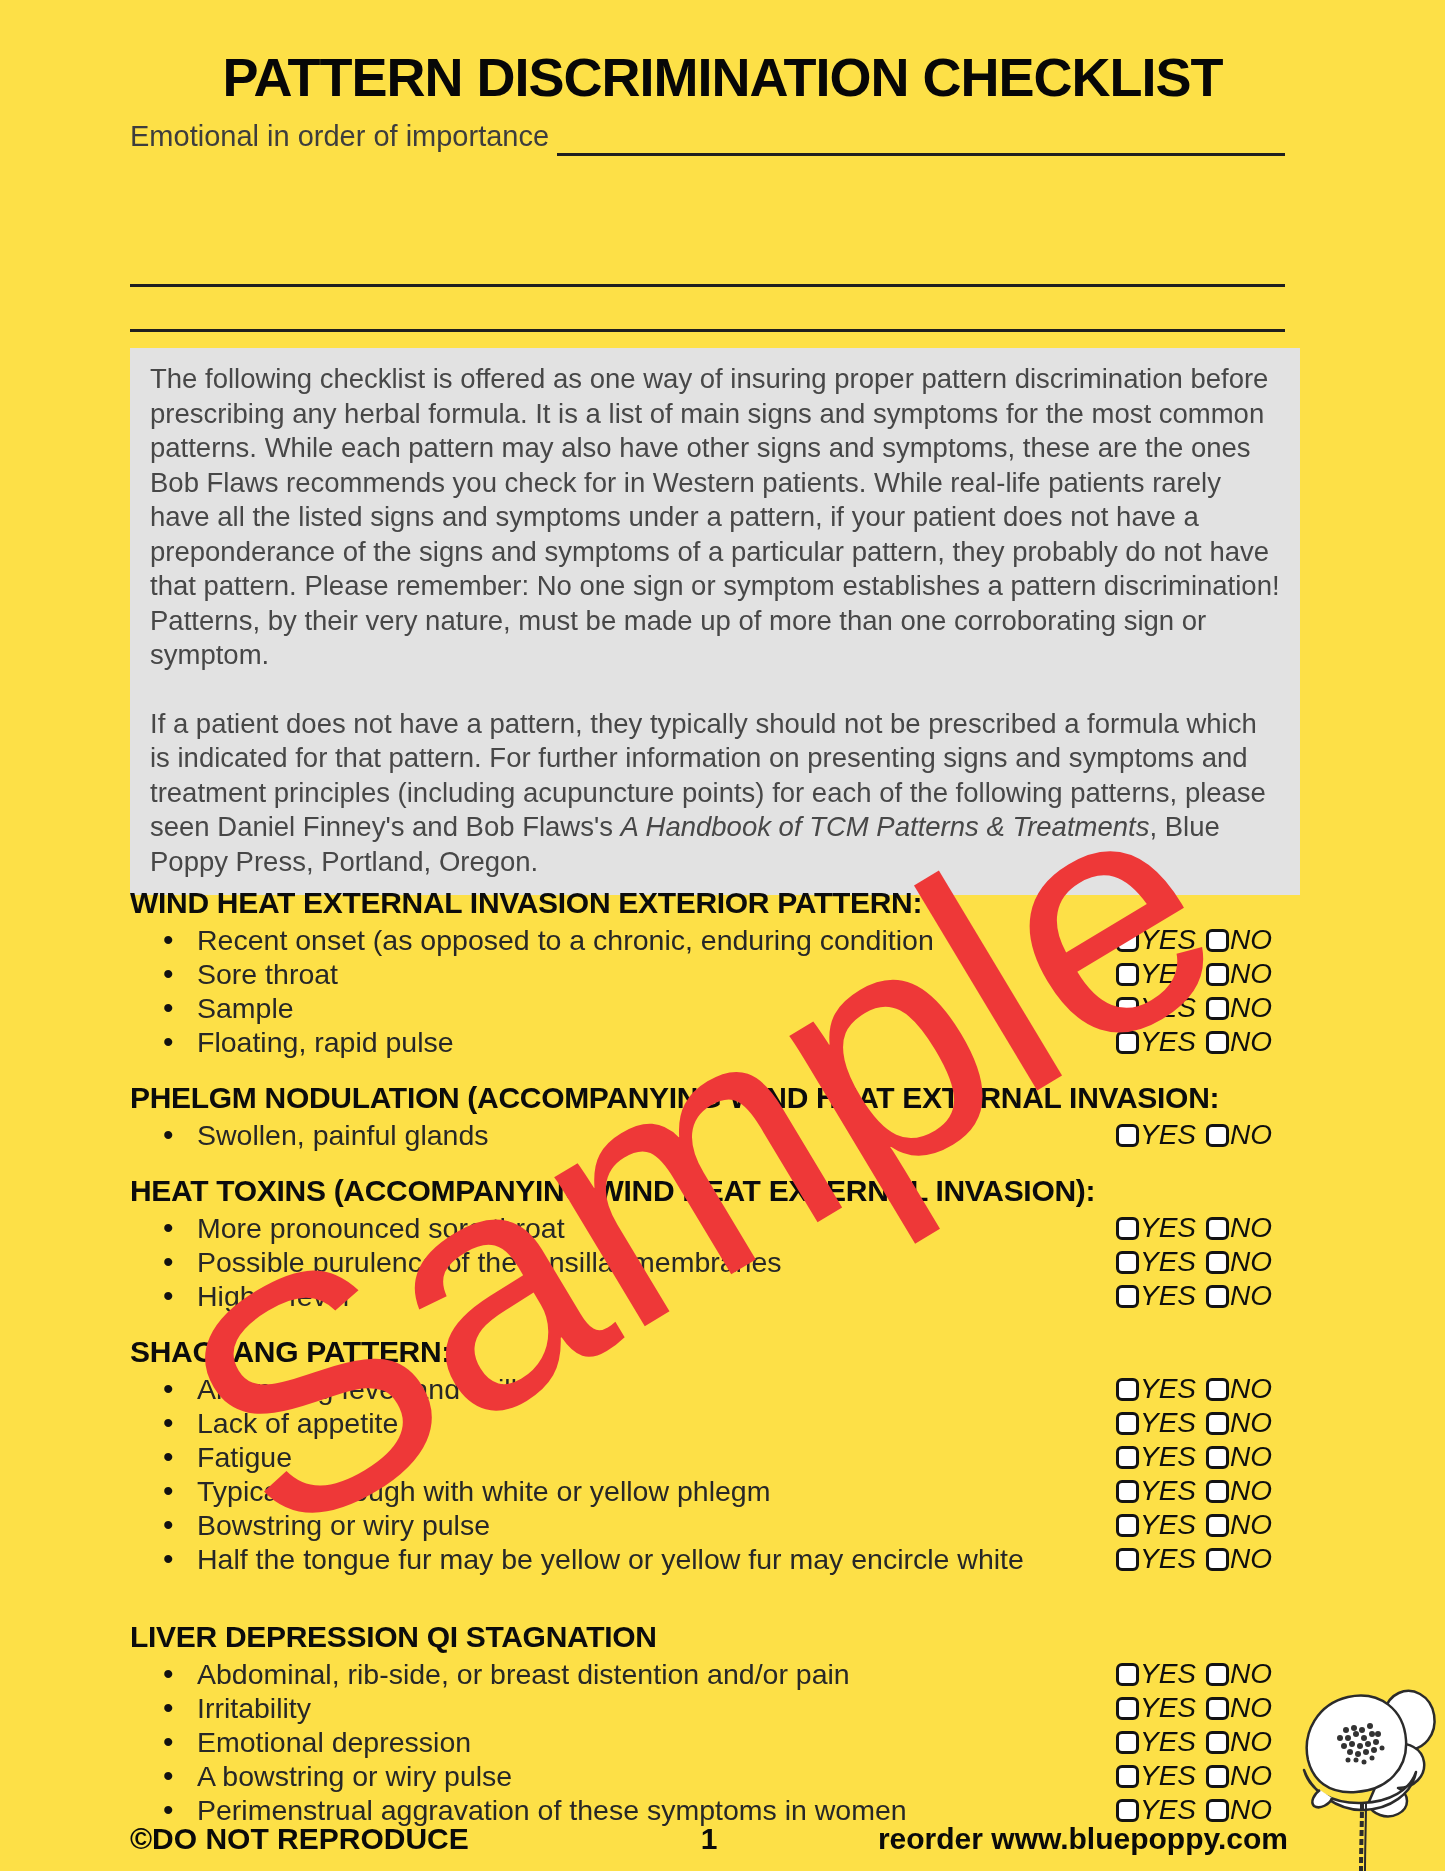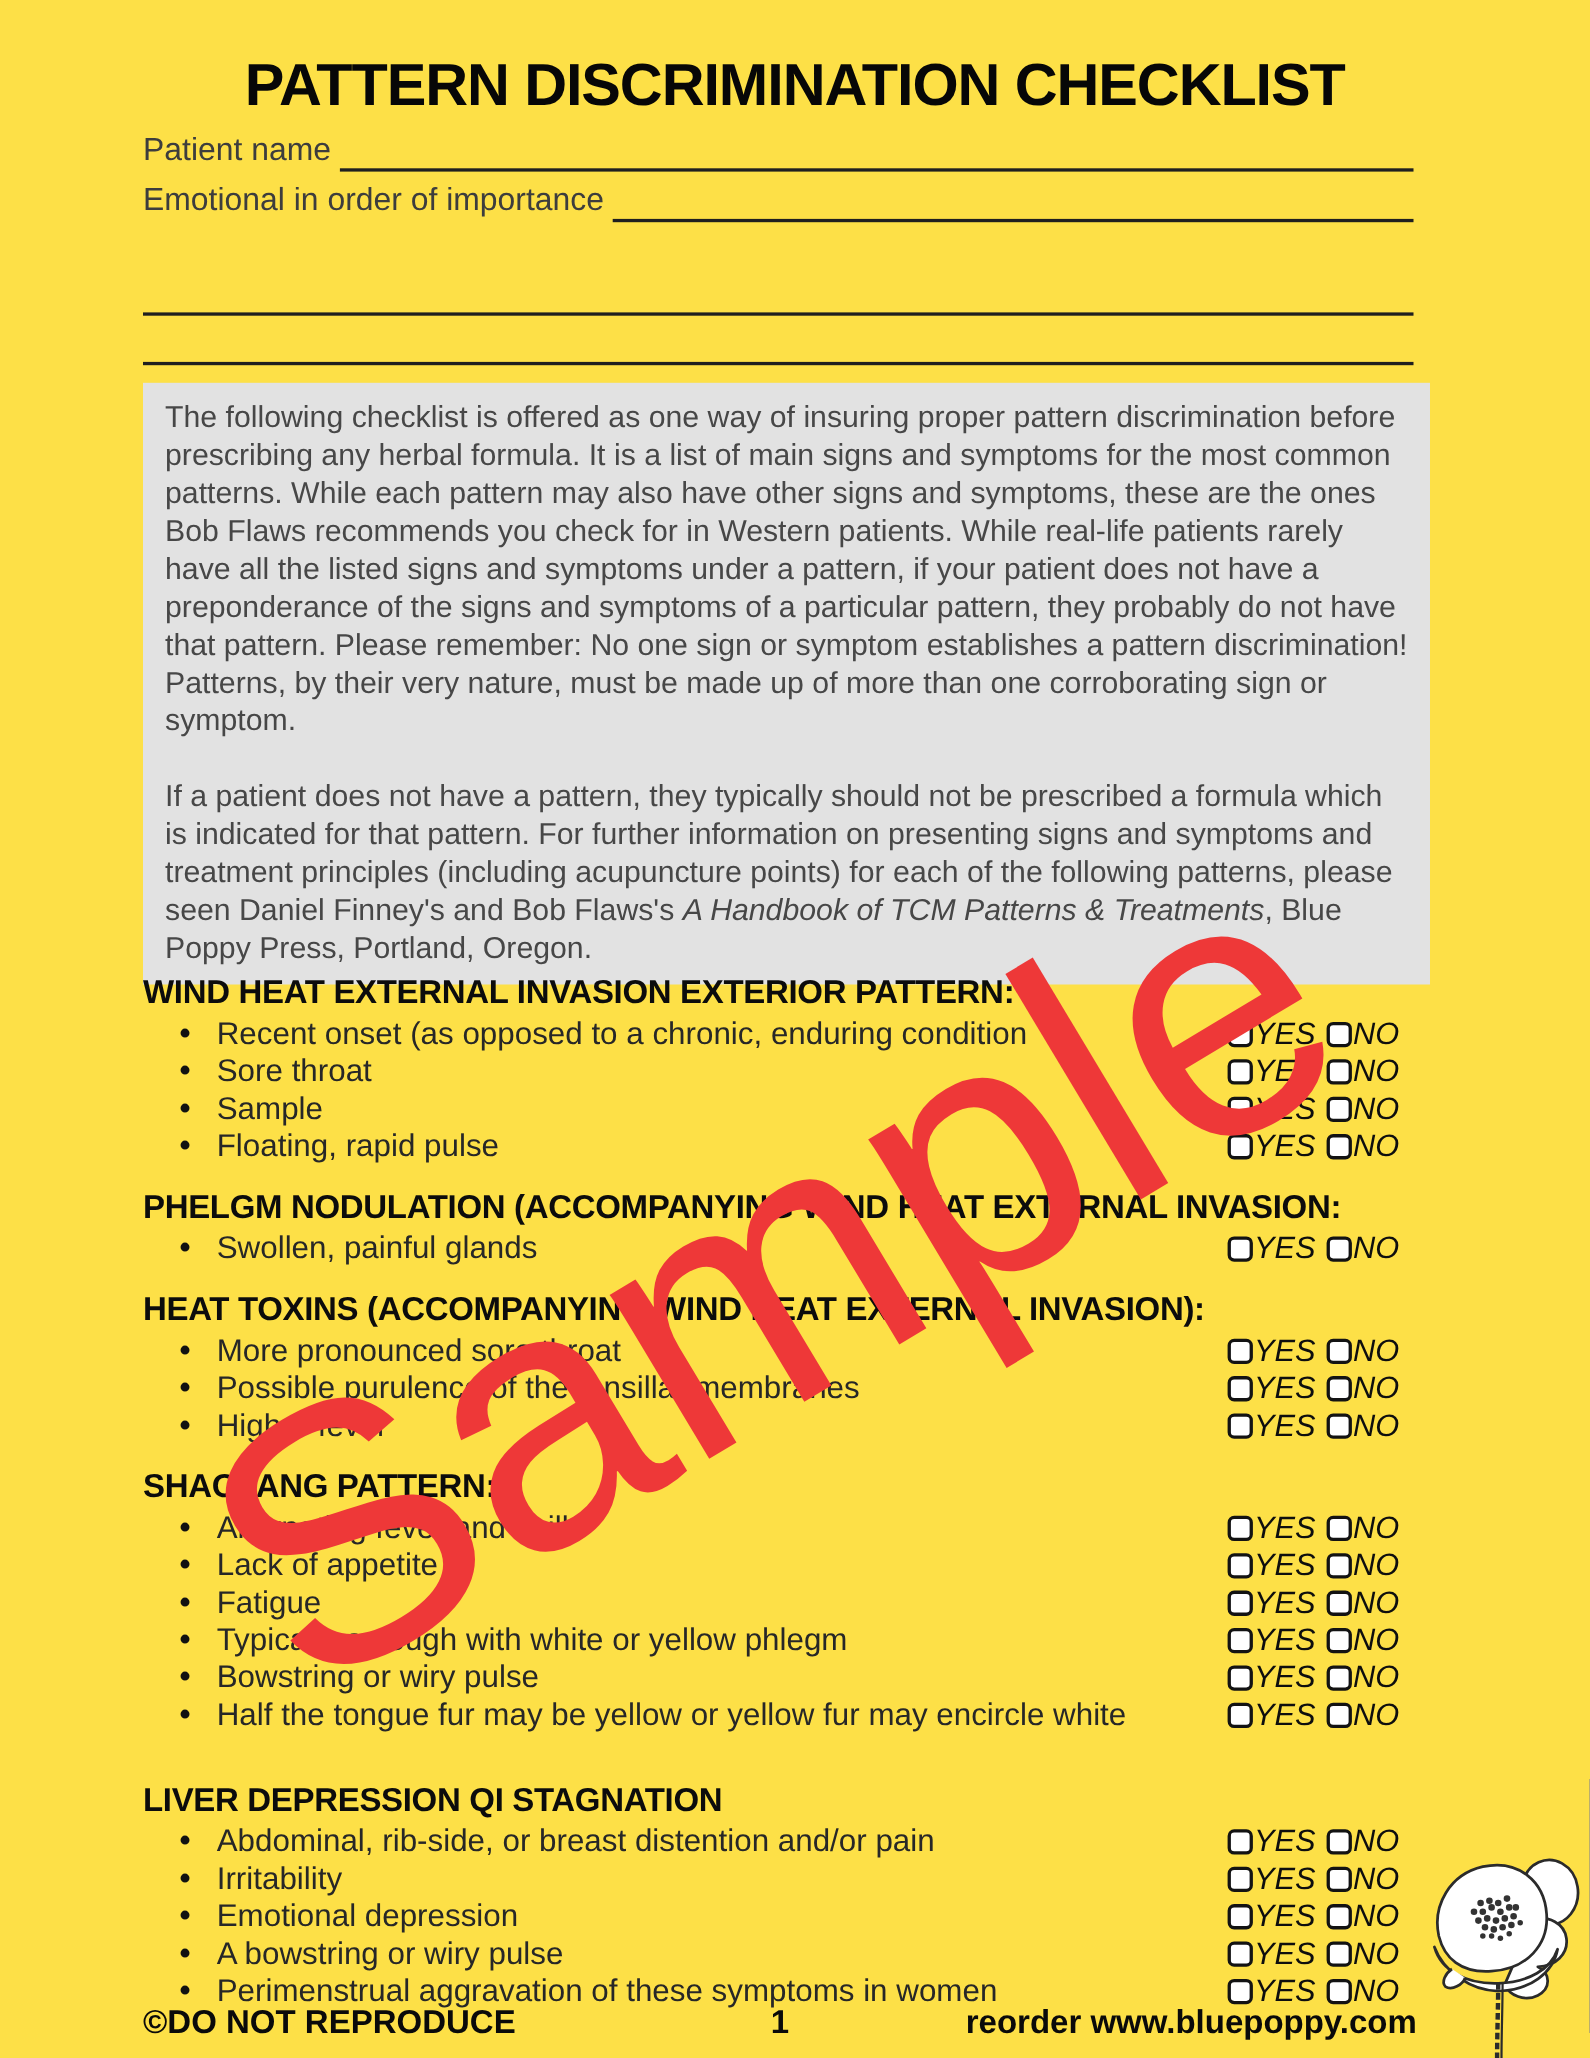--- a/index.html
+++ b/index.html
@@ -100,24 +100,20 @@
   .poppy{position:absolute;left:1290px;top:1652px;z-index:30;}
 </style>
 </head>
 <body>
 
 <div class="page">
 
   <div class="title">PATTERN DISCRIMINATION CHECKLIST</div>
 
   <div class="fields">
-  <div class="field-row">
-    <span class="field-label">Patient name</span>
-    <span class="field-line"></span>
-  </div>
 
 
   <div class="field-row">
     <span class="field-label">Emotional in order of importance</span>
     <span class="field-line"></span>
   </div>
 </div>
 
   <div class="blank-line one"></div>
   <div class="blank-line two"></div>

